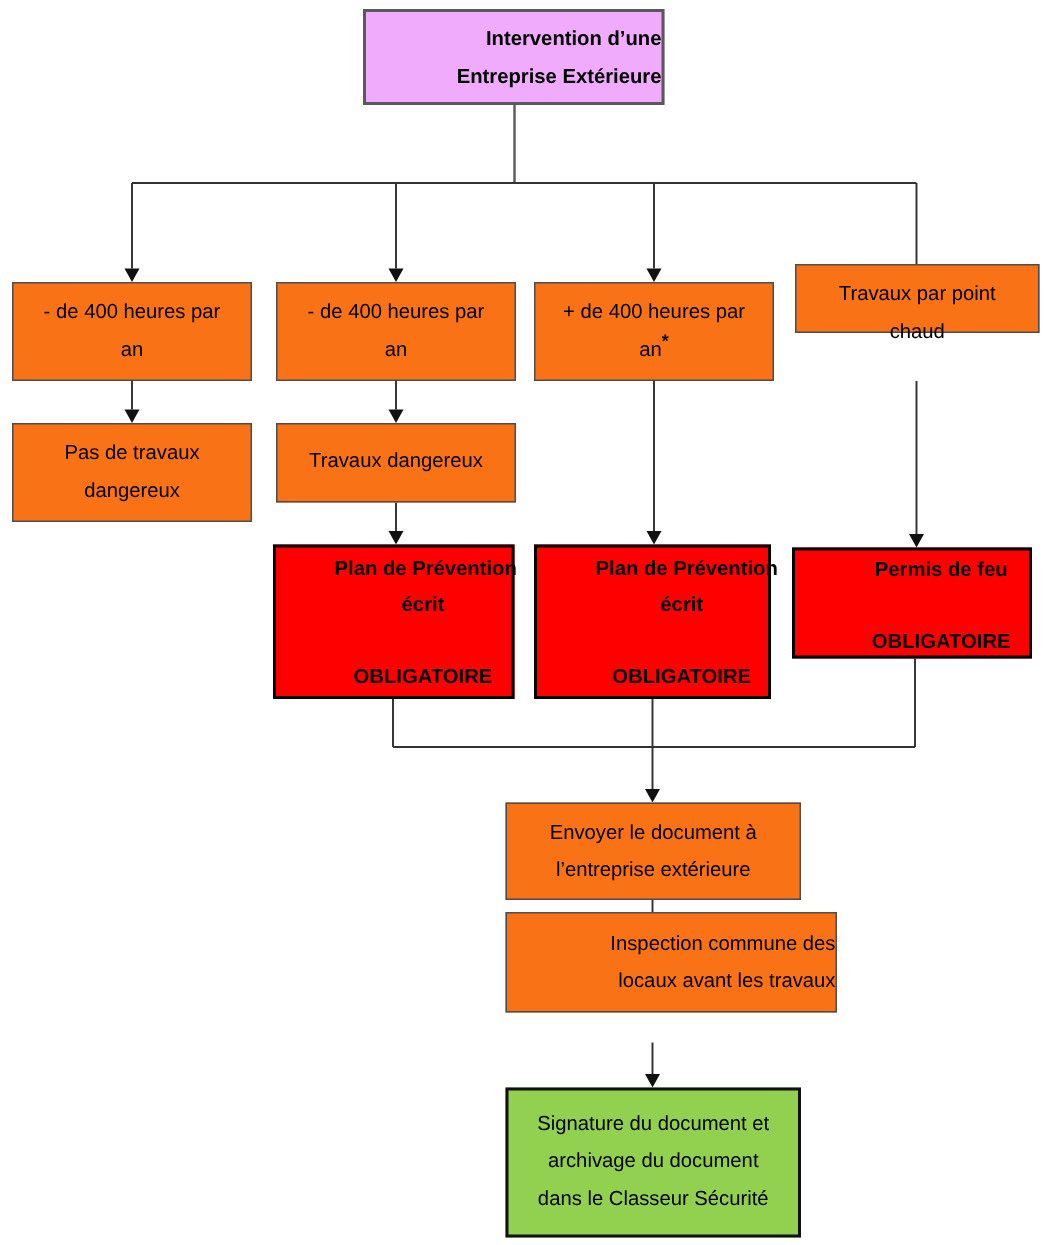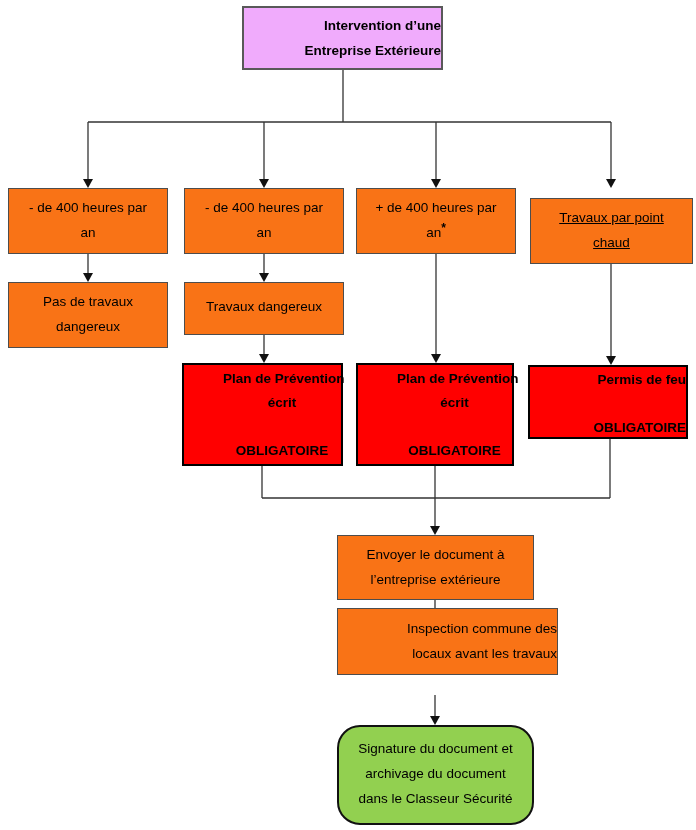--- a/index.html
+++ b/index.html
@@ -85,21 +85,21 @@
   <div class="node" style="left:184px; top:188px; width:160px; height:66px; padding-top:6px;">
     <span class="line">- de 400 heures par</span>
     <span class="line">an</span>
   </div>
 
   <div class="node" style="left:356px; top:188px; width:160px; height:66px; padding-top:6px;">
     <span class="line">+ de 400 heures par</span>
     <span class="line"><span>an</span><sup class="ast">*</sup></span>
   </div>
 
-  <div class="node" style="left:530px; top:198px; width:163px; height:66px; padding-top:6px;text-decoration:underline;">
+  <div class="node" style="left:530px; top:176px; width:163px; height:46px; padding-top:6px;">
     <span class="line">Travaux par point</span>
     <span class="line">chaud</span>
   </div>
 
   <div class="node" style="left:8px; top:282px; width:160px; height:66px; padding-top:6px;">
     <span class="line">Pas de travaux</span>
     <span class="line">dangereux</span>
   </div>
 
   <div class="node" style="left:184px; top:282px; width:160px; height:53px; padding-top:11px;">
@@ -113,35 +113,35 @@
     <span class="line">OBLIGATOIRE</span>
   </div>
 
   <div class="node red-box compact" style="left: 356px; top: 363px; width: 158px; height: 103px; padding-top: 2px; background: rgb(255, 0, 0);">
     <span class="line">Plan de Prévention</span>
     <span class="line">écrit</span>
     <span class="line"></span>
     <span class="line">OBLIGATOIRE</span>
   </div>
 
-  <div class="node red-box compact" style="left: 528px; top: 365px; width: 160px; height: 74px; padding-top: 1px; background: rgb(255, 0, 0); text-align: right;">
+  <div class="node red-box compact" style="left: 528px; top: 365px; width: 160px; height: 74px; padding-top: 1px; background: rgb(255, 0, 0);">
     <span class="line">Permis de feu</span>
     <span class="line"></span>
     <span class="line">OBLIGATOIRE</span>
   </div>
 
   <div class="node" style="left:337px; top:535px; width:197px; height:65px; padding-top:6px;">
     <span class="line">Envoyer le document à</span>
     <span class="line">l’entreprise extérieure</span>
   </div>
 
   <div class="node" style="left:337px; top:608px; width:221px; height:67px; padding-top:7px;text-align:right;">
     <span class="line">Inspection commune des</span>
     <span class="line">locaux avant les travaux</span>
   </div>
 
-  <div class="node green-box" style="left: 337px; top: 725px; width: 197px; height: 100px; padding-top: 9px; background: rgb(146, 208, 80); border-radius: 23px;">
+  <div class="node green-box" style="left: 337px; top: 725px; width: 197px; height: 100px; padding-top: 9px; background: rgb(146, 208, 80);">
     <span class="line">Signature du document et</span>
     <span class="line">archivage du document</span>
     <span class="line">dans le Classeur Sécurité</span>
   </div>
 
 </div>
 
 </body></html>

